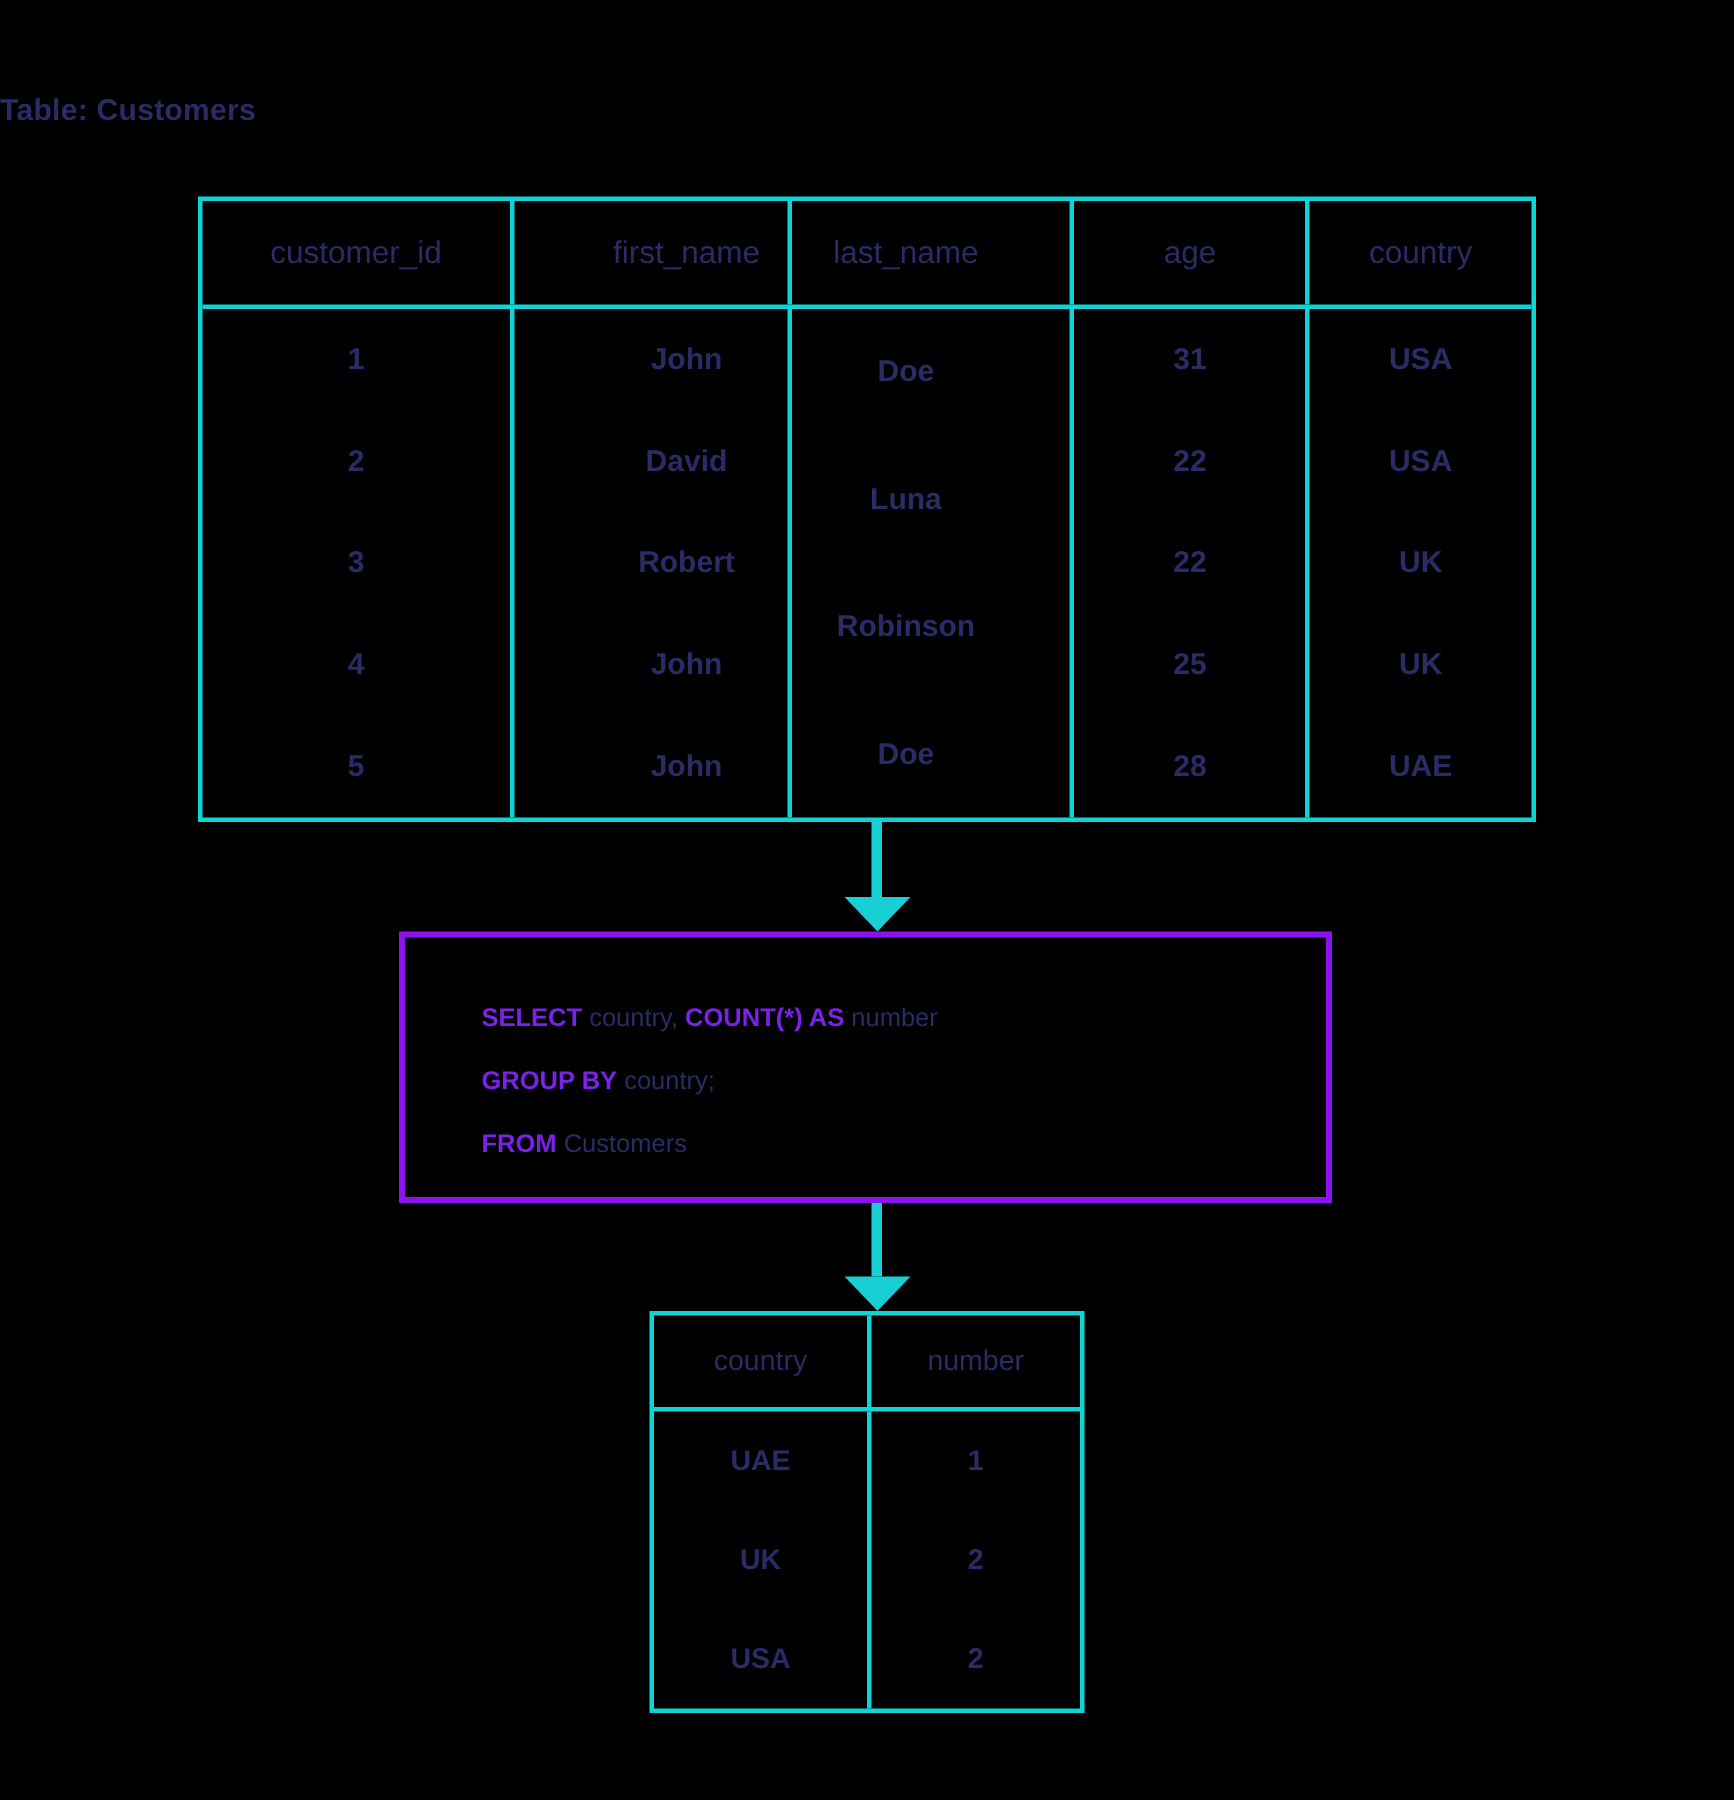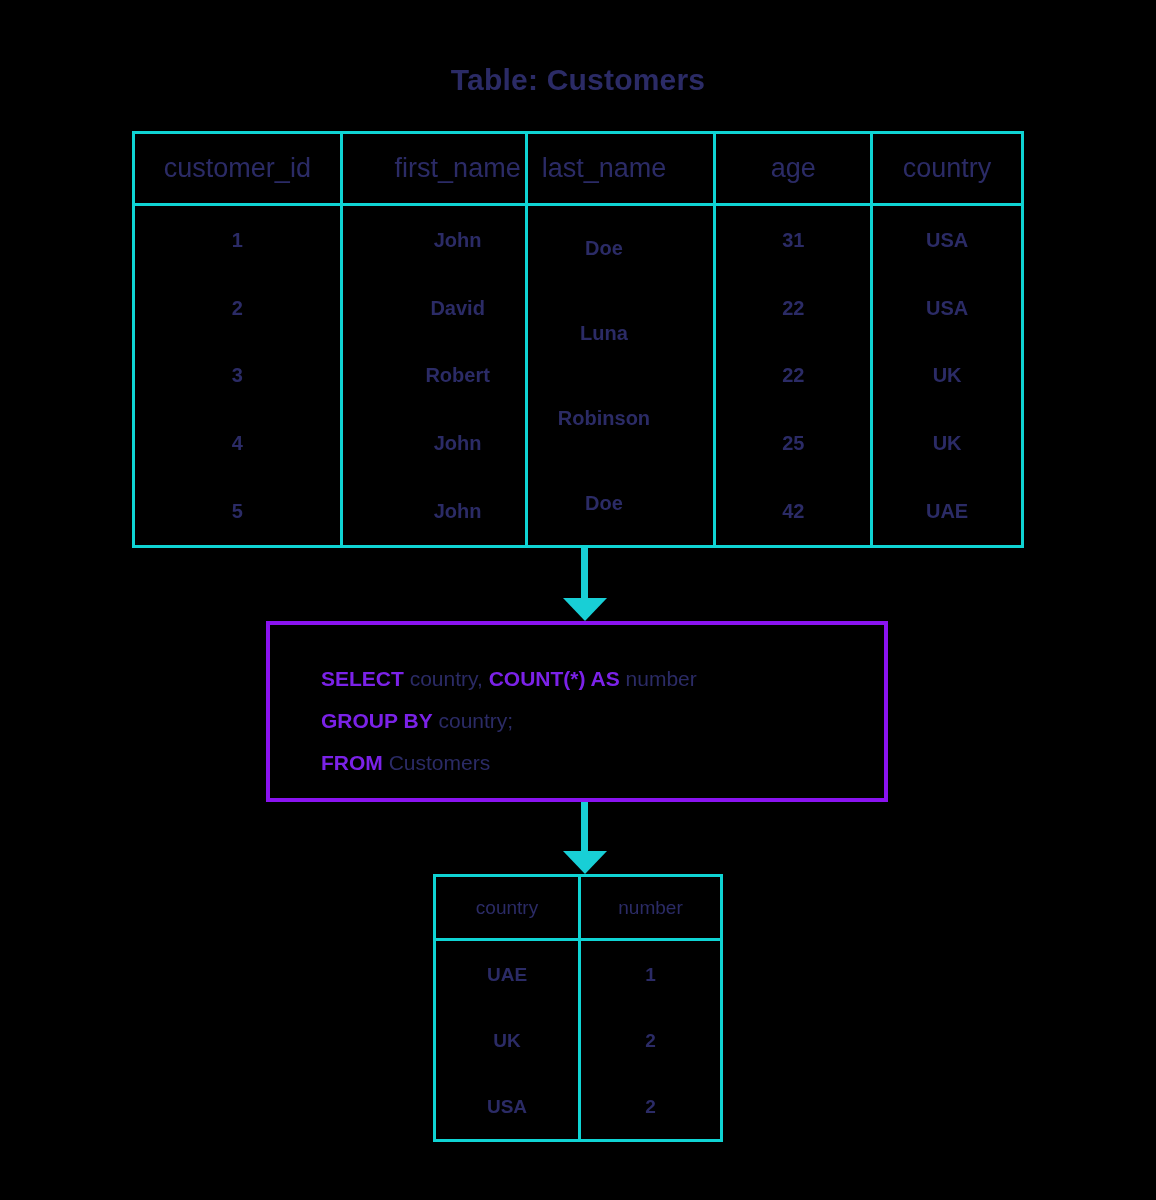--- a/index.html
+++ b/index.html
@@ -15,22 +15,22 @@
     font-family: "Liberation Sans", sans-serif;
     -webkit-font-smoothing: antialiased;
   }
 
   
   .diagram-title {
     position: absolute;
     left: 0;
     top: 63px;
     width: 1156px;
-    text-align: center;
-    font-size: 30px;
+    text-align: left;
+    font-size: 20px;
     font-weight: 700;
     color: #2b2b66;
     letter-spacing: 0.2px;
   }
 
   
   .db-table {
     position: absolute;
     border: 3px solid #0fd4d4;
     box-sizing: border-box;
@@ -51,21 +51,21 @@
     flex-direction: column;
   }
   .tbl-head .col {
     align-items: center;
     justify-content: center;
   }
   .col + .col {
     border-left: 3px solid #0fd4d4;
   }
   .hcell {
-    font-size: 27px;
+    font-size: 21px;
     font-weight: 500;
     color: #2b2b66;
     text-align: center;
     line-height: 1;
   }
   .dcell {
     font-size: 20px;
     font-weight: 700;
     color: #2b2b66;
     text-align: center;
@@ -110,21 +110,21 @@
     top: 621px;
     width: 622px;
     height: 181px;
     border: 4px solid #8a13f0;
     box-sizing: border-box;
   }
   .sql-lines {
     position: absolute;
     left: 51px;
     top: 33px;
-    font-size: 21px;
+    font-size: 17px;
     line-height: 42px;
     white-space: nowrap;
   }
   .kw {
     color: #7b22e8;
     font-weight: 700;
   }
   .id {
     color: #2b2b66;
     font-weight: 500;
@@ -209,21 +209,21 @@
       <div class="dcell">Doe</div>
       <div class="dcell">Luna</div>
       <div class="dcell">Robinson</div>
       <div class="dcell">Doe</div>
     </div>
     <div class="col c3">
       <div class="dcell">31</div>
       <div class="dcell">22</div>
       <div class="dcell">22</div>
       <div class="dcell">25</div>
-      <div class="dcell">42</div>
+      <div class="dcell">28</div>
     </div>
     <div class="col c4">
       <div class="dcell">USA</div>
       <div class="dcell">USA</div>
       <div class="dcell">UK</div>
       <div class="dcell">UK</div>
       <div class="dcell">UAE</div>
     </div>
   </div>
 </div>

